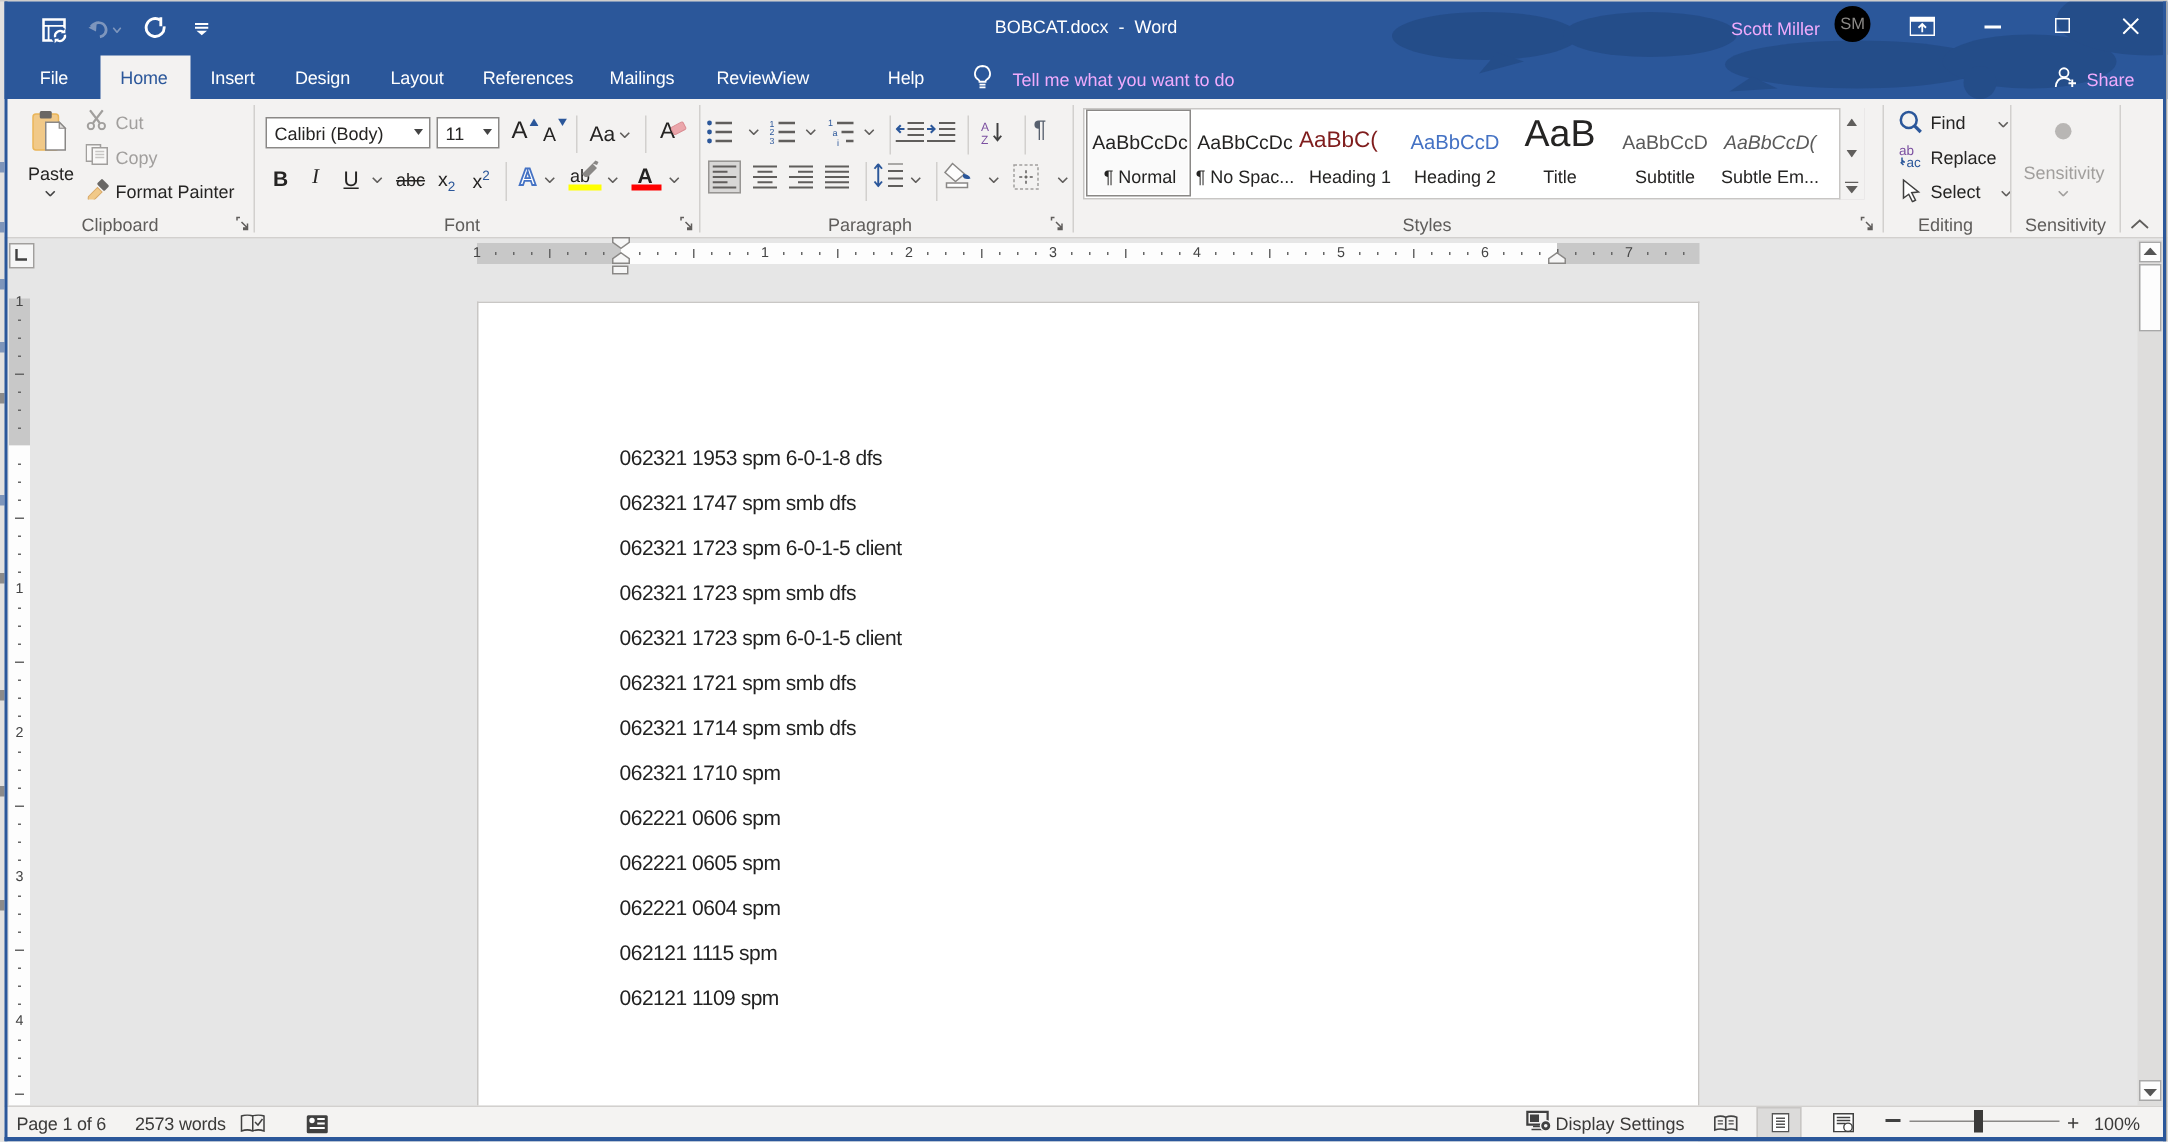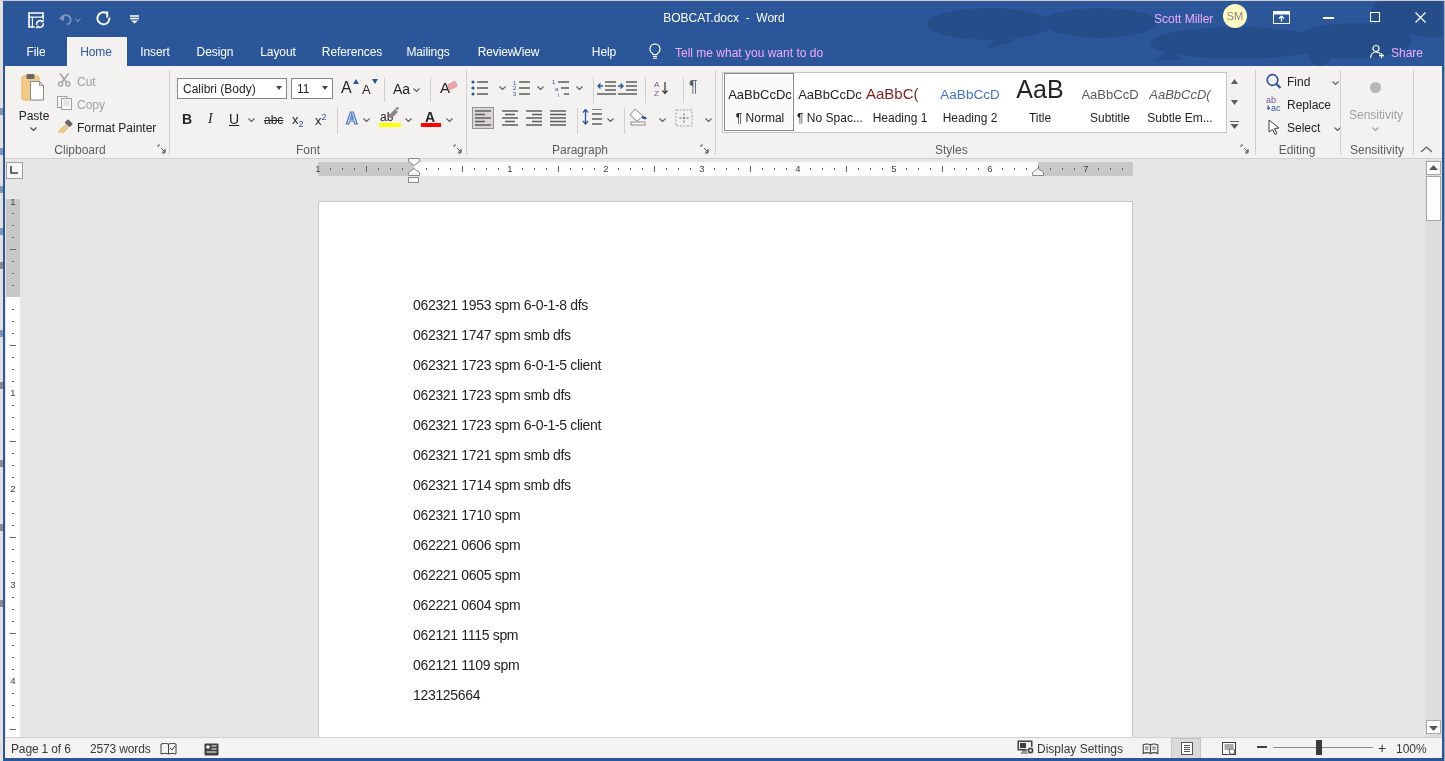--- a/index.html
+++ b/index.html
@@ -53,21 +53,21 @@
     <svg style="position:absolute;left:93px;top:10px" width="15" height="16" viewBox="0 0 15 16">
       <path d="M10.7 2.3 A6 6 0 1 0 13.4 6.6" fill="none" stroke="#fff" stroke-width="1.9"></path>
       <path d="M11.2 0.5 v6" stroke="#fff" stroke-width="1.9"></path>
     </svg>
     <svg style="position:absolute;left:127px;top:14px" width="9" height="9" viewBox="0 0 9 9">
       <path d="M0 1 h9 M0 3.5 h9" stroke="#fff" stroke-width="1.4"></path>
       <path d="M1 5.5 h7 l-3.5 3z" fill="#fff"></path>
     </svg>
     <div class="abs" style="left:0;top:10px;width:1442px;text-align:center;font-size:12px;color:#fff">BOBCAT.docx &nbsp;-&nbsp; Word</div>
     <div class="abs white" style="left:1151px;top:11px;font-size:12px">Scott Miller</div>
-    <div class="abs" style="left:1220px;top:3px;width:24px;height:24px;border-radius:50%;background:#fef9c3;color:#8a8886;font-size:11px;text-align:center;line-height:24px">SM</div>
+    <div class="abs" style="left:1220px;top:3px;width:24px;height:24px;border-radius:50%;background:#000000;color:#8a8886;font-size:11px;text-align:center;line-height:24px">SM</div>
     <svg style="position:absolute;left:1270px;top:10px" width="17" height="13" viewBox="0 0 17 13">
       <rect x="0.5" y="0.5" width="16" height="12" fill="none" stroke="#fff"></rect>
       <rect x="0.5" y="0.5" width="16" height="3" fill="#fff"></rect>
       <path d="M8.5 10.5 v-5 M6 7.5 l2.5 -2.5 l2.5 2.5" fill="none" stroke="#fff" stroke-width="1.2"></path>
     </svg>
     <div class="abs" style="left:1320px;top:16px;width:11px;height:1.5px;background:#fff"></div>
     <div class="abs" style="left:1367px;top:11px;width:10px;height:10px;border:1.2px solid #fff"></div>
     <svg style="position:absolute;left:1412px;top:11px" width="11" height="11" viewBox="0 0 11 11">
       <path d="M0.5 0.5 L10.5 10.5 M10.5 0.5 L0.5 10.5" stroke="#fff" stroke-width="1.3"></path>
     </svg>
@@ -472,21 +472,20 @@
     <div style="height:30px;line-height:30px">062321 1723 spm smb dfs</div>
     <div style="height:30px;line-height:30px">062321 1723 spm 6-0-1-5 client</div>
     <div style="height:30px;line-height:30px">062321 1721 spm smb dfs</div>
     <div style="height:30px;line-height:30px">062321 1714 spm smb dfs</div>
     <div style="height:30px;line-height:30px">062321 1710 spm</div>
     <div style="height:30px;line-height:30px">062221 0606 spm</div>
     <div style="height:30px;line-height:30px">062221 0605 spm</div>
     <div style="height:30px;line-height:30px">062221 0604 spm</div>
     <div style="height:30px;line-height:30px">062121 1115 spm</div>
     <div style="height:30px;line-height:30px">062121 1109 spm</div>
-    <div style="height:30px;line-height:30px">123125664</div>
   </div>
 <div class="abs" style="left:1425px;top:160px;width:17px;height:577px;background:#dedddc"></div>
 <div class="abs" style="left:1426px;top:161px;width:15px;height:14px;background:#fdfdfd;border:1px solid #a8a8a8"></div>
 <svg style="position:absolute;left:1429px;top:165px" width="9" height="5" viewBox="0 0 9 5">
     <path d="M4.5 0 L9 5 H0z" fill="#555"></path>
   </svg>
 <div class="abs" style="left:1426px;top:176px;width:15px;height:45px;background:#fdfdfd;border:1px solid #a8a8a8"></div>
 <div class="abs" style="left:1426px;top:720px;width:15px;height:14px;background:#fdfdfd;border:1px solid #a8a8a8"></div>
 <svg style="position:absolute;left:1429px;top:726px" width="9" height="5" viewBox="0 0 9 5">
     <path d="M0 0 h9 L4.5 5z" fill="#555"></path>

